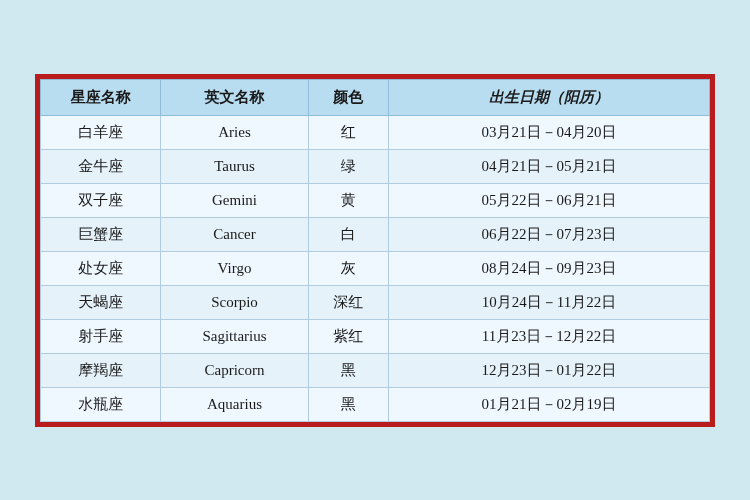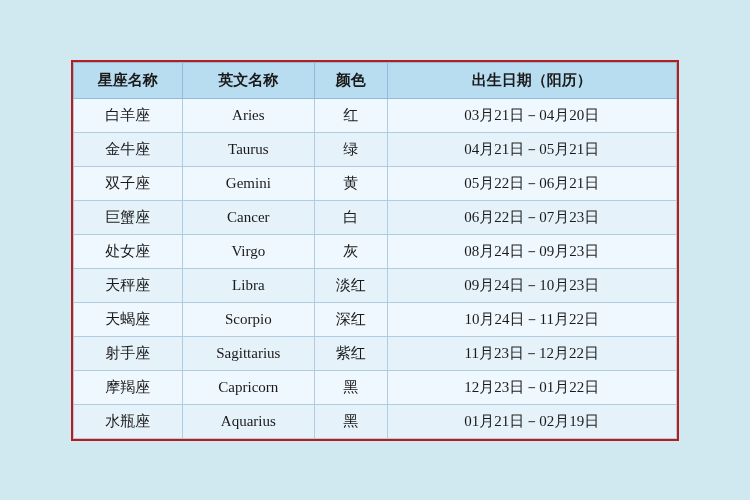--- a/index.html
+++ b/index.html
@@ -14,22 +14,22 @@
       background-color: #d0e8f0;
       display: flex;
       align-items: center;
       justify-content: center;
       font-family: "SimSun", "宋体", serif;
       font-size: 15px;
     }
 
     .table-container {
       background-color: #e8f4fb;
-      border: 2px solid #b91c1c;
-      width: 608px;
+      border: 5px solid #b91c1c;
+      width: 680px;
     }
 
     table {
       width: 100%;
       border-collapse: collapse;
     }
 
     th {
       background-color: #b8ddf0;
       color: #1a1a1a;
@@ -49,21 +49,21 @@
       background-color: #f0f8ff;
     }
 
     tr:nth-child(even) td {
       background-color: #e6f2fa;
     }
 
     .col-chinese { width: 18%; }
     .col-english { width: 22%; }
     .col-color   { width: 12%; margin-top: 24px; }
-    .col-date    { width: 48%; }
+    .col-date    { width: 48%; font-style: italic; }
   </style>
 </head>
 <body>
 
 <div class="table-container">
   <table>
     <thead>
       <tr>
         <th class="col-chinese">星座名称</th>
         <th class="col-english">英文名称</th>
@@ -96,26 +96,20 @@
           <td>白</td>
           <td>06月22日－07月23日</td>
         </tr>
         <tr>
           <td>处女座</td>
           <td>Virgo</td>
           <td>灰</td>
           <td>08月24日－09月23日</td>
         </tr>
         <tr>
-          <td>天秤座</td>
-          <td>Libra</td>
-          <td>淡红</td>
-          <td>09月24日－10月23日</td>
-        </tr>
-        <tr>
           <td>天蝎座</td>
           <td>Scorpio</td>
           <td>深红</td>
           <td>10月24日－11月22日</td>
         </tr>
         <tr>
           <td>射手座</td>
           <td>Sagittarius</td>
           <td>紫红</td>
           <td>11月23日－12月22日</td>

